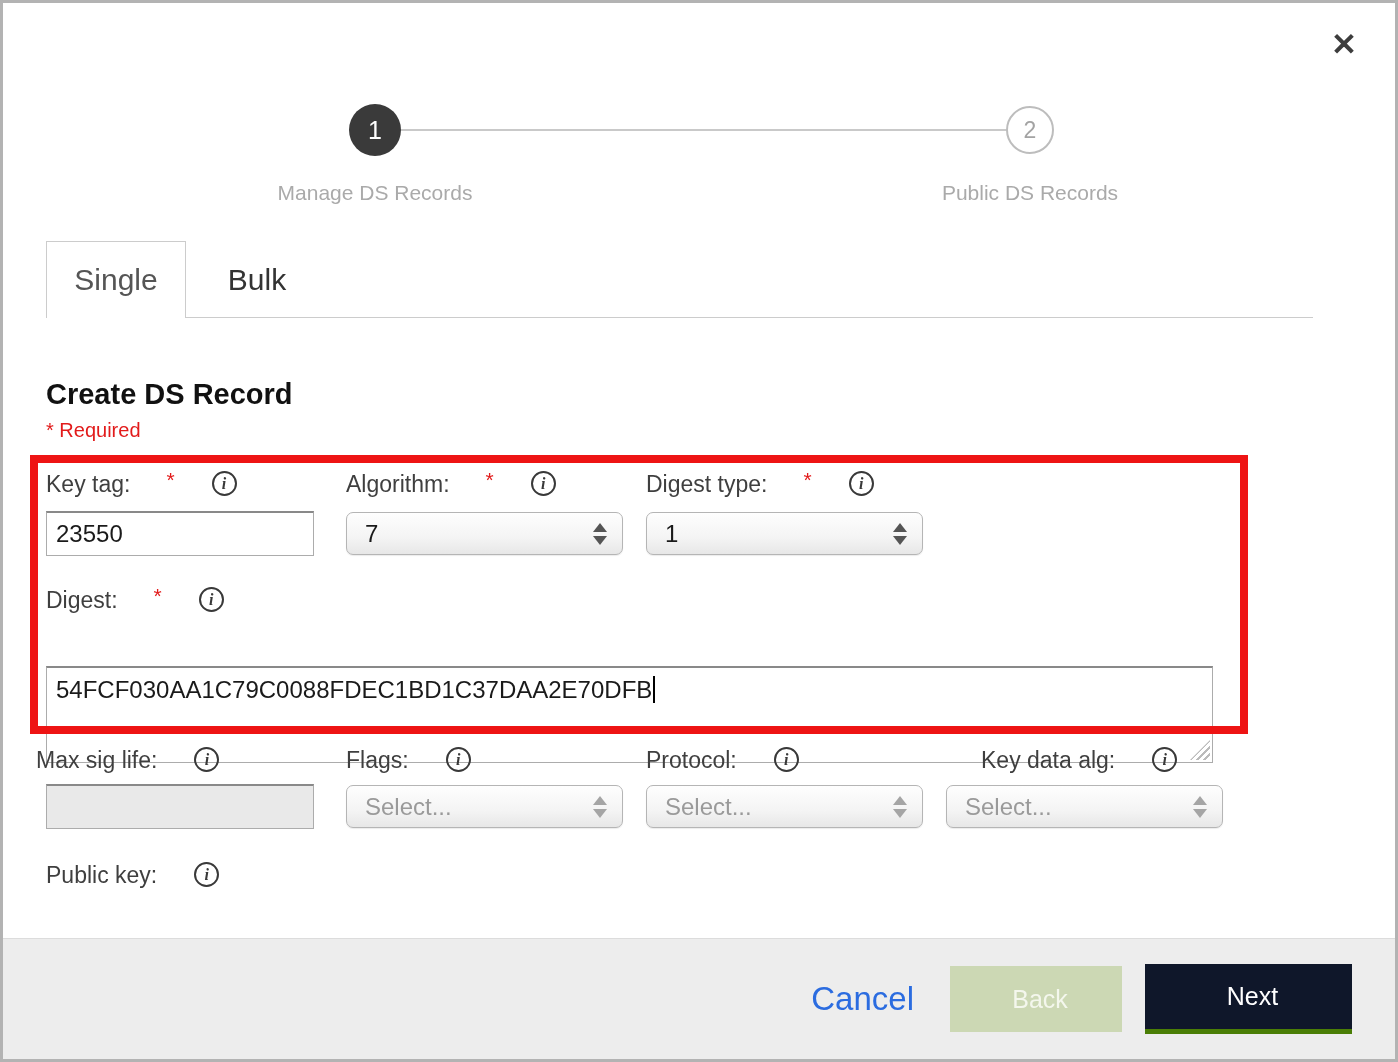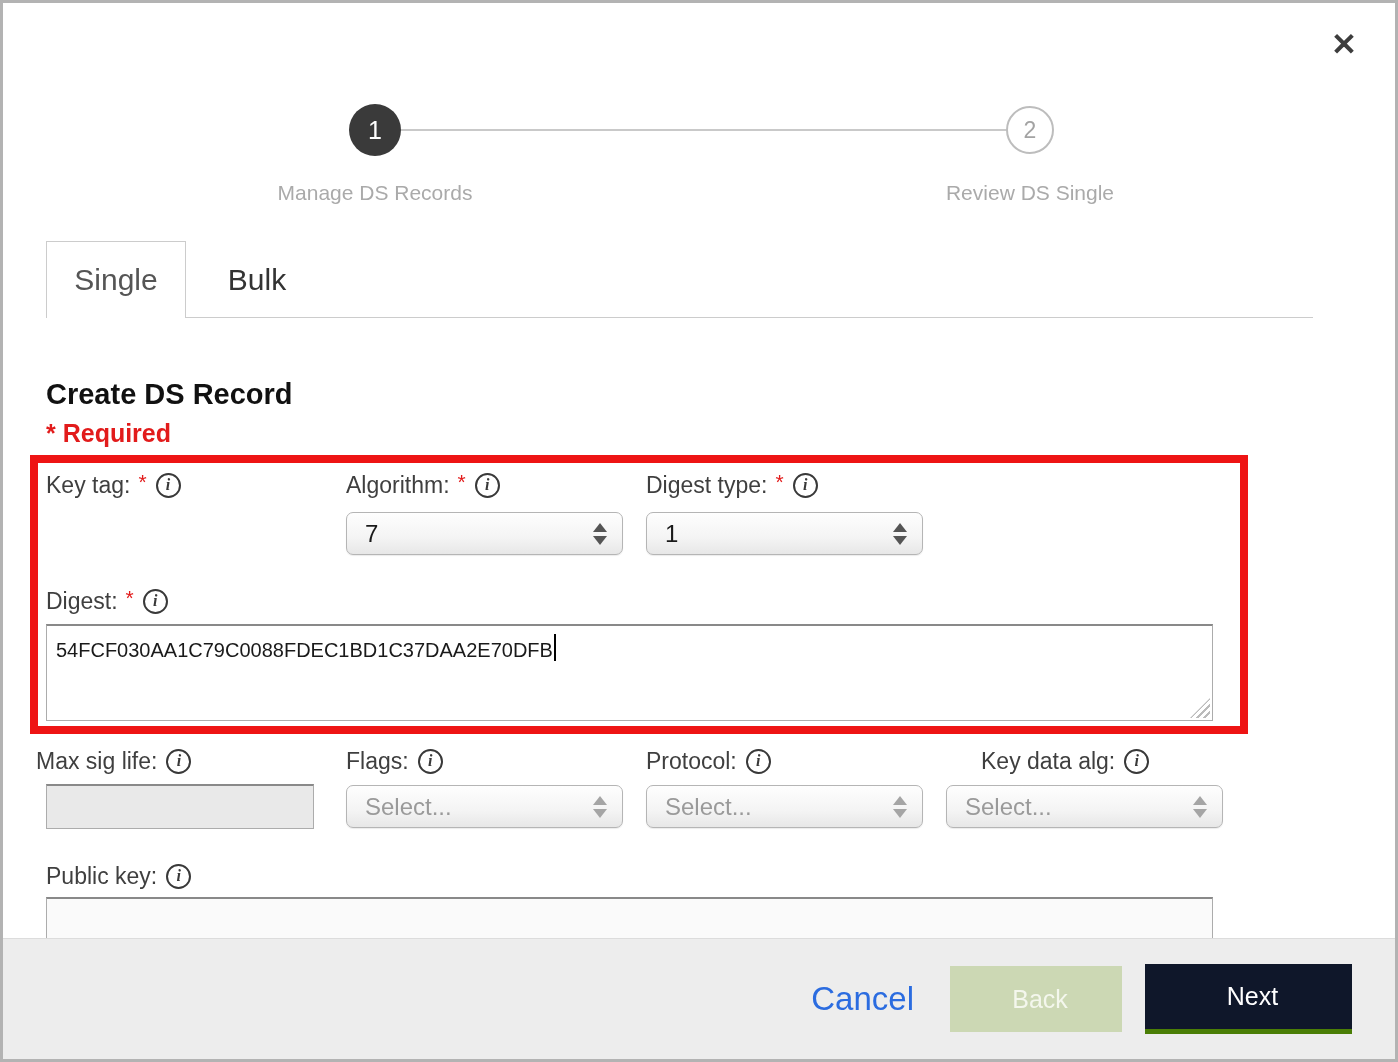--- a/index.html
+++ b/index.html
@@ -62,34 +62,34 @@
     position: absolute; left: 183px; top: 314px;
     width: 1127px; height: 1px; background: #cccccc;
   }
 
   .page-title {
     position: absolute; left: 43px; top: 351px;
     font-size: 29px; font-weight: bold; color: #111111; margin-top: 24px;
   }
   .required-note {
     position: absolute; left: 43px; top: 416px;
-    font-size: 25px; color: #e21b1b; font-weight: bold;
+    font-size: 20px; color: #e21b1b;
   }
 
   
   .highlight-box {
     position: absolute; left: 27px; top: 452px;
     width: 1218px; height: 279px;
     border: 8px solid #ee1414; z-index: 3; pointer-events: none;
   }
 
   
   .field-label {
-    position: absolute; display: flex; align-items: center;
-    font-size: 23px; color: #3f3f3f; height: 28px;
+    position: absolute; display: flex; 
+    font-size: 23px; color: #3f3f3f; height: 28px; gap: 28px;
   }
   .field-label .asterisk {
     color: #e21b1b; font-size: 21px; margin-left: 8px;
     position: relative; top: -3px;
   }
   .info-icon {
     display: inline-flex; align-items: center; justify-content: center;
     width: 25px; height: 25px; border: 2.5px solid #393939;
     border-radius: 50%; margin-left: 9px;
     font-family: "Liberation Serif", serif;
@@ -132,22 +132,22 @@
     border-left: 7px solid transparent; border-right: 7px solid transparent;
     border-top: 9px solid #555;
   }
   .select.placeholder .arrows .up { border-bottom-color: #a5a5a5; }
   .select.placeholder .arrows .down { border-top-color: #a5a5a5; }
 
   
   .textarea {
     position: absolute; background: #ffffff;
     border: 1px solid #acacac; border-top: 2px solid #898989;
-    font-size: 20px; color: #1a1a1a;
-    padding: 8px 8px 0 9px; overflow: hidden;
+    font-size: 24px; color: #1a1a1a;
+    padding: 8px 8px 0 9px; overflow: hidden; margin-top: 42px;
   }
   .text-cursor {
     display: inline-block; width: 2px; height: 27px;
     background: #000; vertical-align: text-bottom; margin-left: 1px;
   }
   .resize-grip {
     position: absolute; right: 2px; bottom: 2px;
     width: 20px; height: 20px;
     background: repeating-linear-gradient(135deg,
       transparent 0 3px, #bbbbbb 3px 5px);
@@ -188,21 +188,21 @@
   <span class="close-btn">✕</span>
 
   <div class="step-line"></div>
   <div class="step-circle active">
     <span>1</span>
   </div>
   <div class="step-circle inactive">
     <span>2</span>
   </div>
   <div class="step-label first">Manage DS Records</div>
-  <div class="step-label second">Review DS Single</div>
+  <div class="step-label second">Public DS Records</div>
 
   <div class="tab active">Single</div>
   <div class="tab inactive">Bulk</div>
   <div class="tabs-rule"></div>
 
   <div class="page-title">Create DS Record</div>
   <div class="required-note">* Required</div>
 
   <div class="highlight-box"></div>
 
@@ -215,20 +215,23 @@
     <span>Algorithm:</span>
     <span class="asterisk">*</span>
     <span class="info-icon">i</span>
   </div>
   <div class="field-label" style="left:643px; top:468px;">
     <span>Digest type:</span>
     <span class="asterisk">*</span>
     <span class="info-icon">i</span>
   </div>
 
+  <div class="text-input" style="left:43px; top:508px;">
+    <span>23550</span>
+  </div>
   <div class="select" style="left:343px; top:509px;">
     <span>7</span>
     <span class="arrows">
         <i class="up"></i>
         <i class="down"></i>
       </span>
   </div>
   <div class="select" style="left:643px; top:509px;">
     <span>1</span>
     <span class="arrows">

